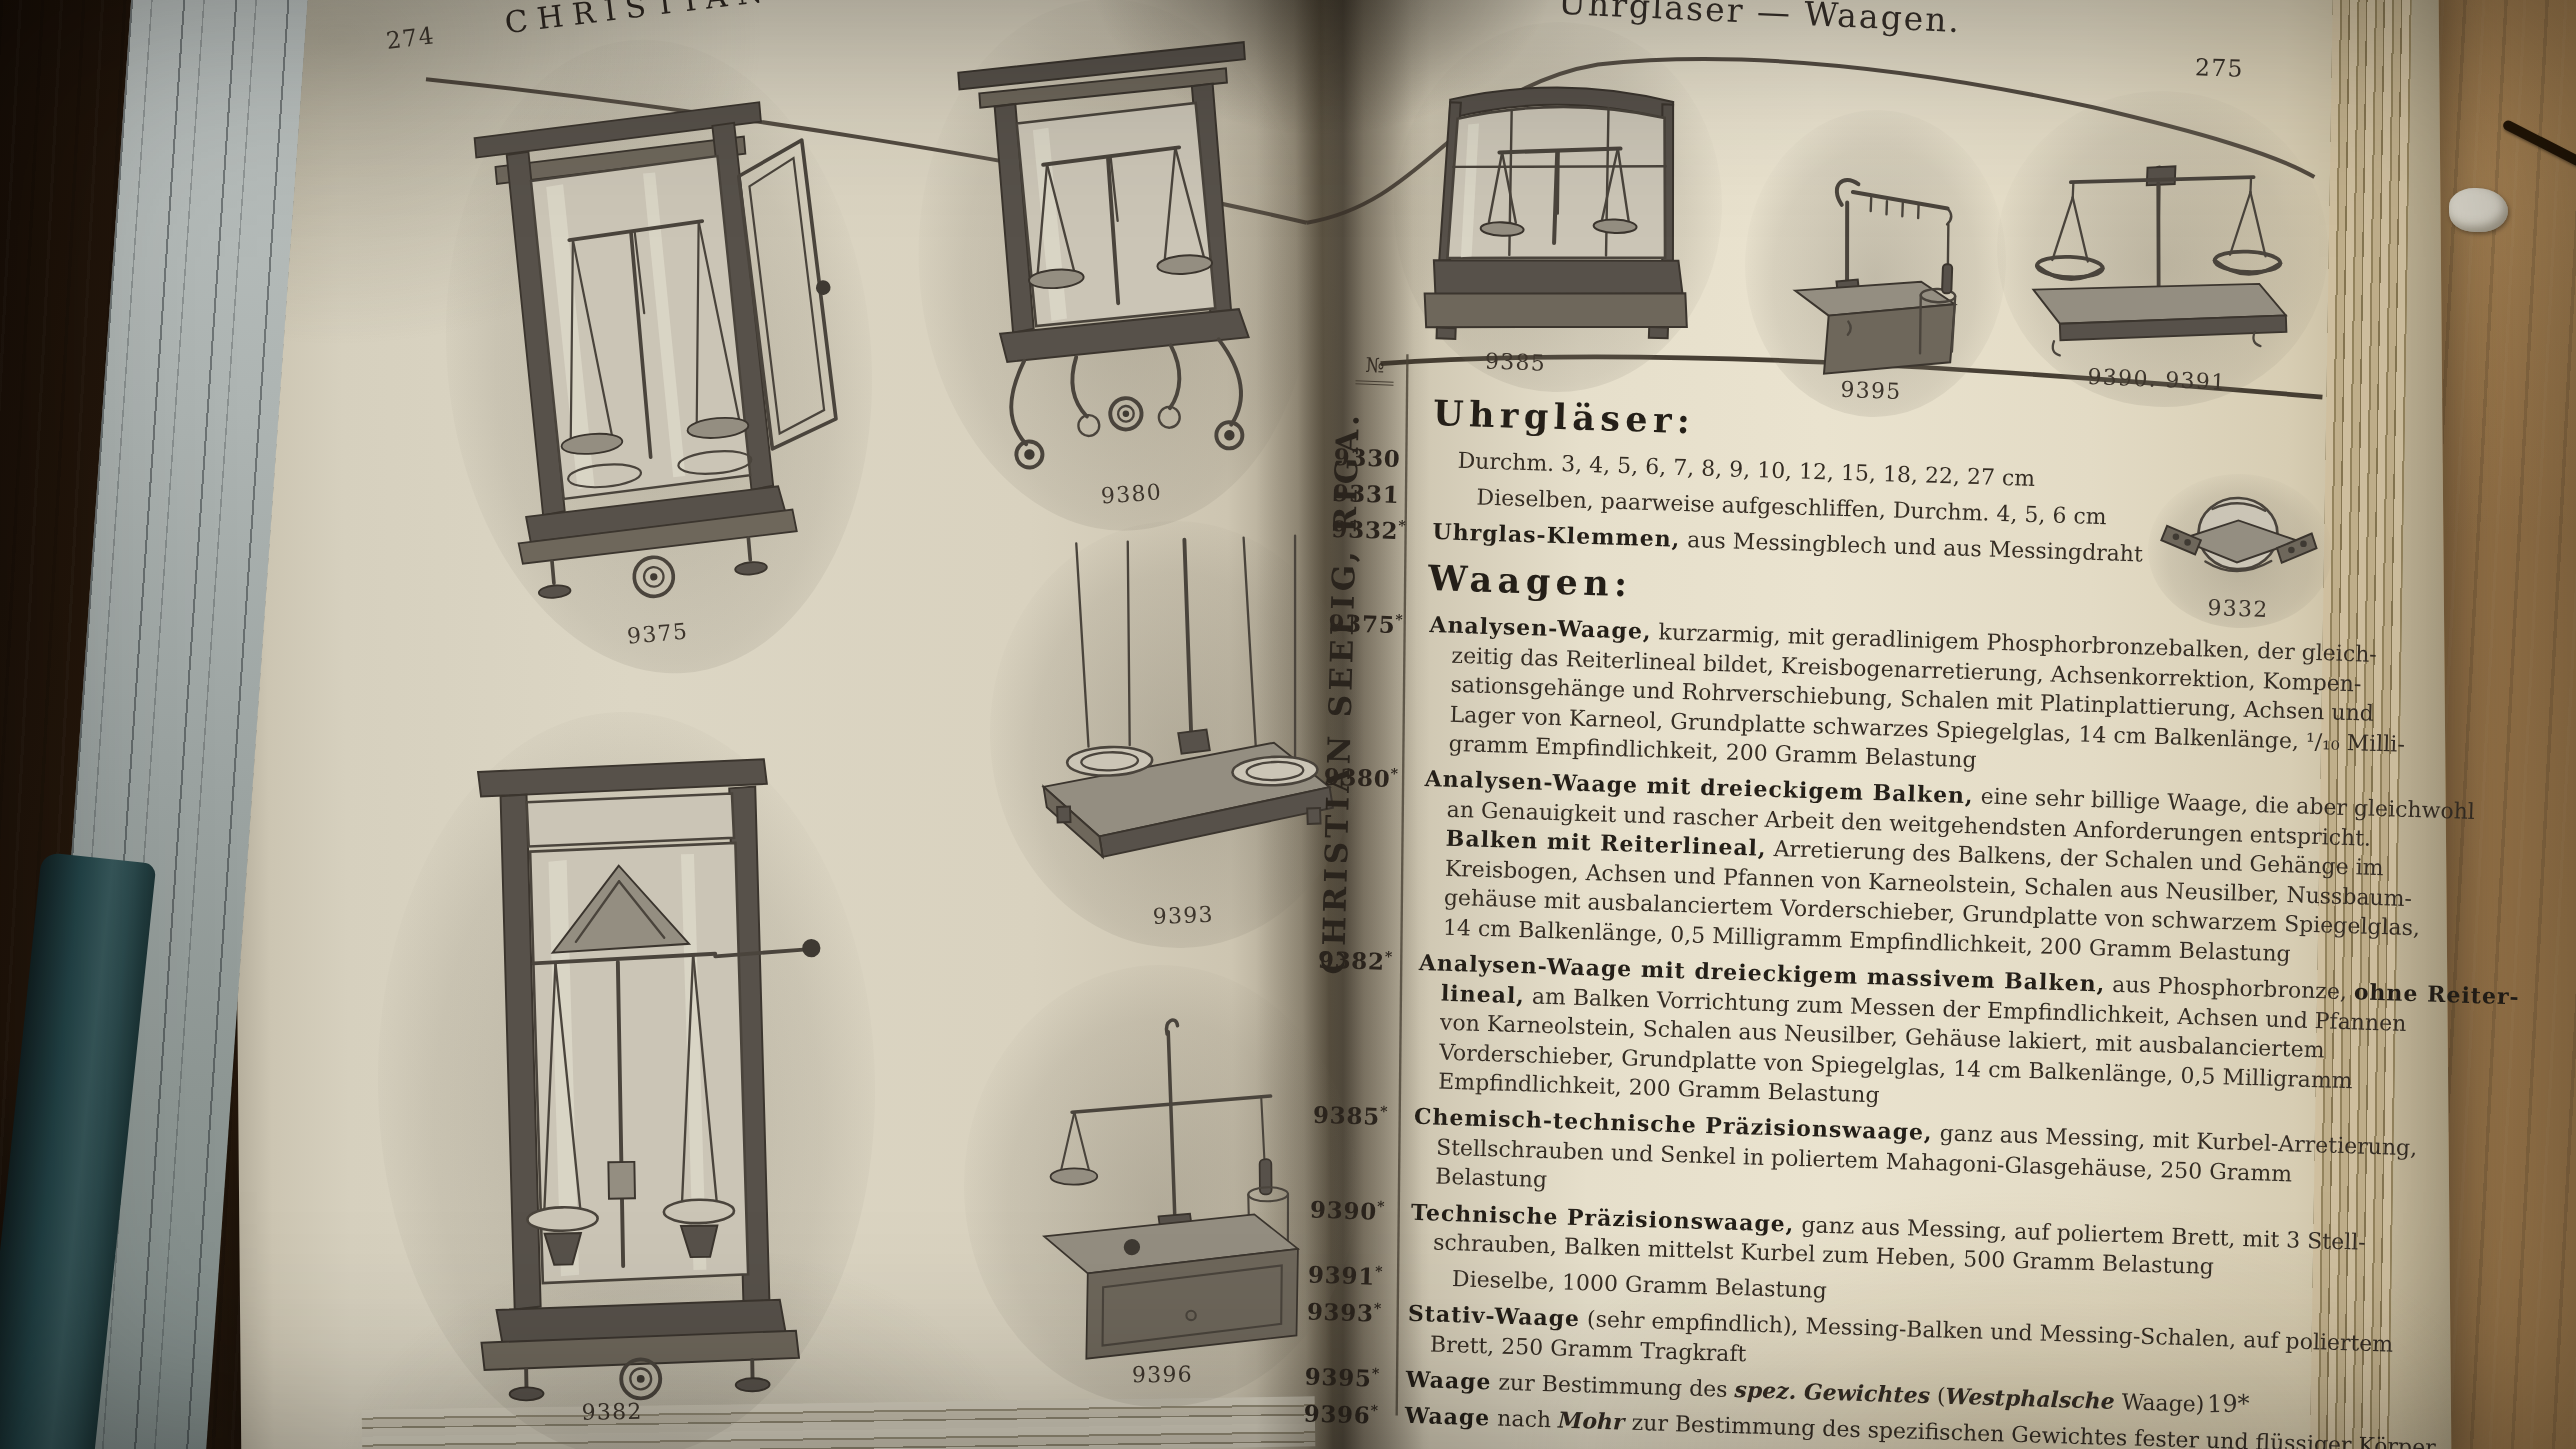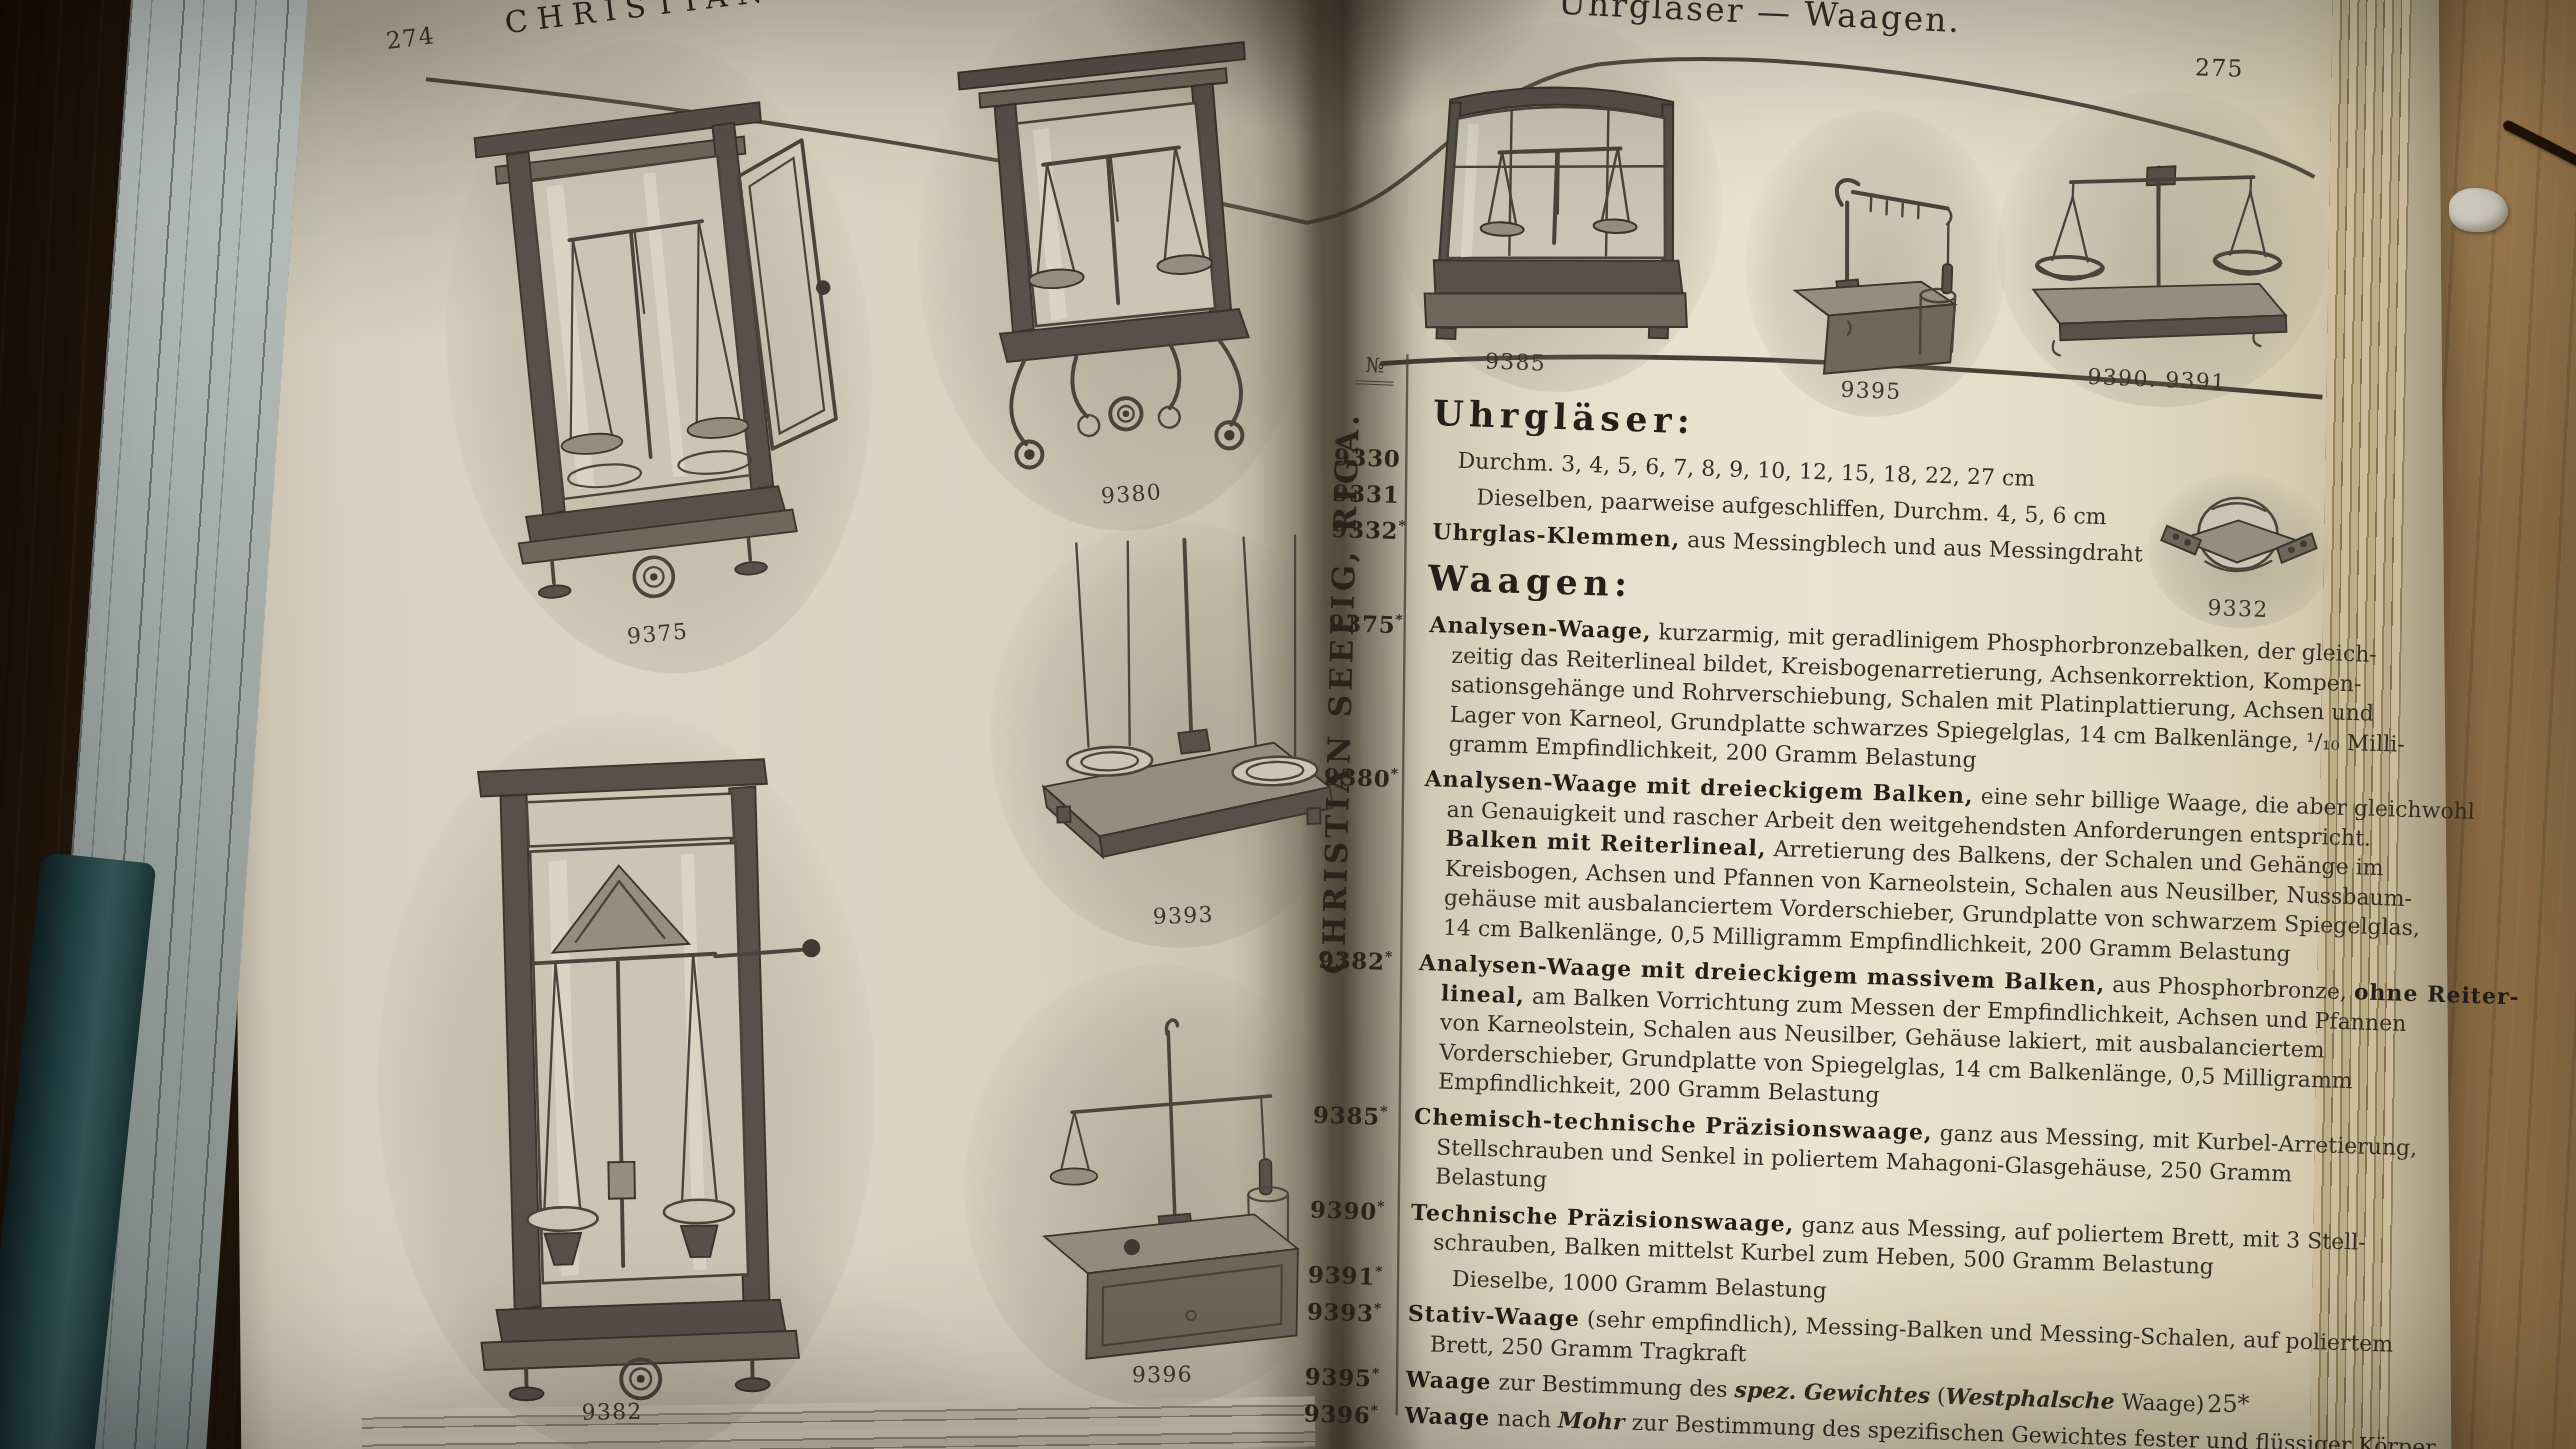--- a/index.html
+++ b/index.html
@@ -115,21 +115,21 @@
     <path d="M635,118 C1050,162 1560,242 1948,332" stroke="#3b332a" stroke-width="6" fill="none" opacity=".85"></path>
     <path d="M1948,332 C2128,302 2172,132 2382,96 C2620,70 2900,112 3120,160 C3282,198 3392,230 3450,264" stroke="#3b332a" stroke-width="6" fill="none" opacity=".85"></path>
     <path d="M2058,542 C2460,514 2950,548 3462,592" stroke="#352d24" stroke-width="7" fill="none" opacity=".9"></path>
     <path d="M2098,528 L2082,2110" stroke="#4a4236" stroke-width="3.5" fill="none" opacity=".8"></path>
   </svg>
 
   <div id="lp-num" class="abs pgnum">274</div>
   <div id="lp-header" class="abs">CHRISTIAN</div>
   <div id="rp-header" class="abs">Uhrgläser — Waagen.</div>
   <div id="rp-num" class="abs pgnum">275</div>
-  <div id="footer-mark" class="abs">25*</div>
+  <div id="footer-mark" class="abs">19*</div>
 
   <figure class="plate" style="left:436px;top:57px;width:366px;transform:rotate(-5deg);">
     <svg viewBox="0 0 300 450">
       <polygon class="f1" points="15,45 250,36 250,52 15,61"></polygon>
       <polygon class="f2" points="30,70 235,63 235,77 30,84"></polygon>
       <polygon class="f1" points="40,61 58,60 62,356 44,358"></polygon>
       <polygon class="f1" points="210,52 228,51 234,350 216,352"></polygon>
       <polygon class="gl" points="58,84 212,77 216,340 62,346"></polygon>
       <polygon class="gs" points="70,90 84,89 88,338 74,339"></polygon>
       <polygon class="gs" points="150,86 160,86 163,336 153,336"></polygon>

